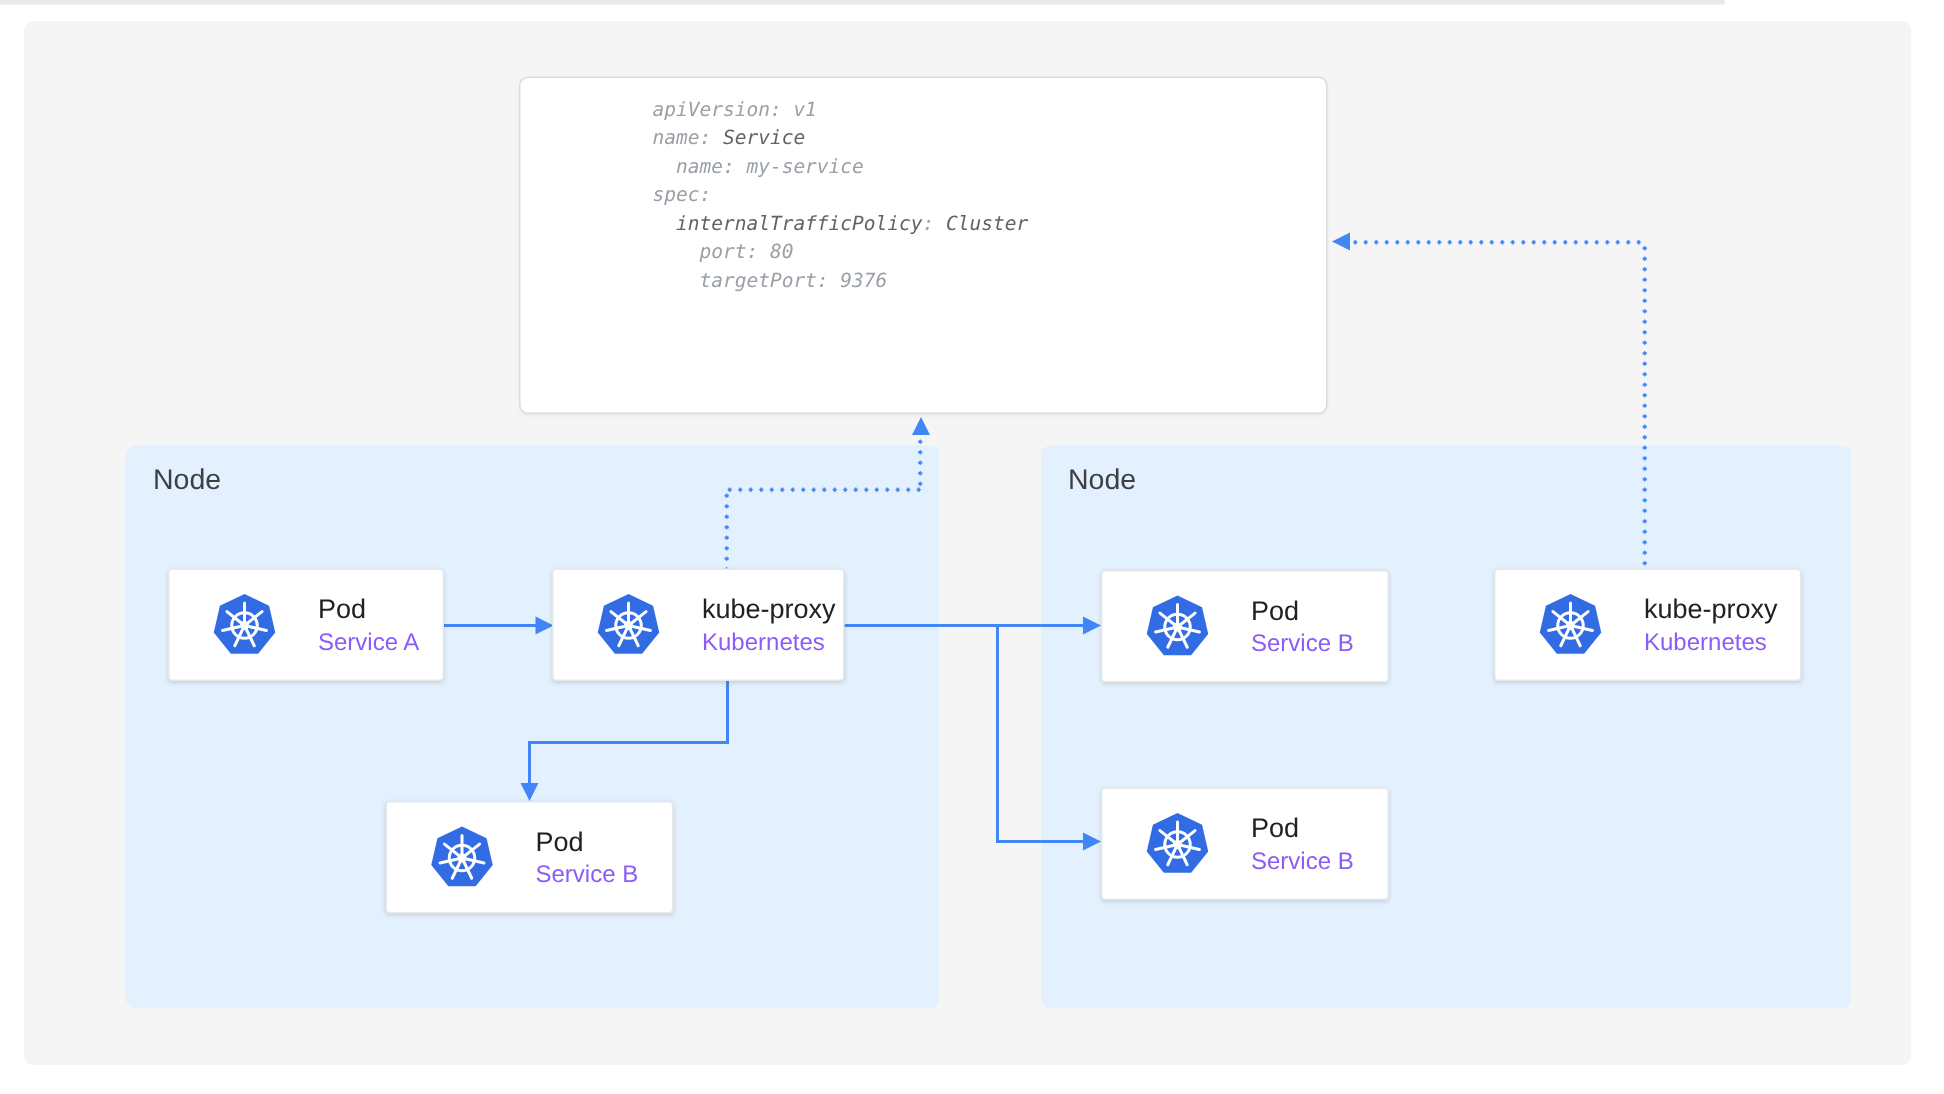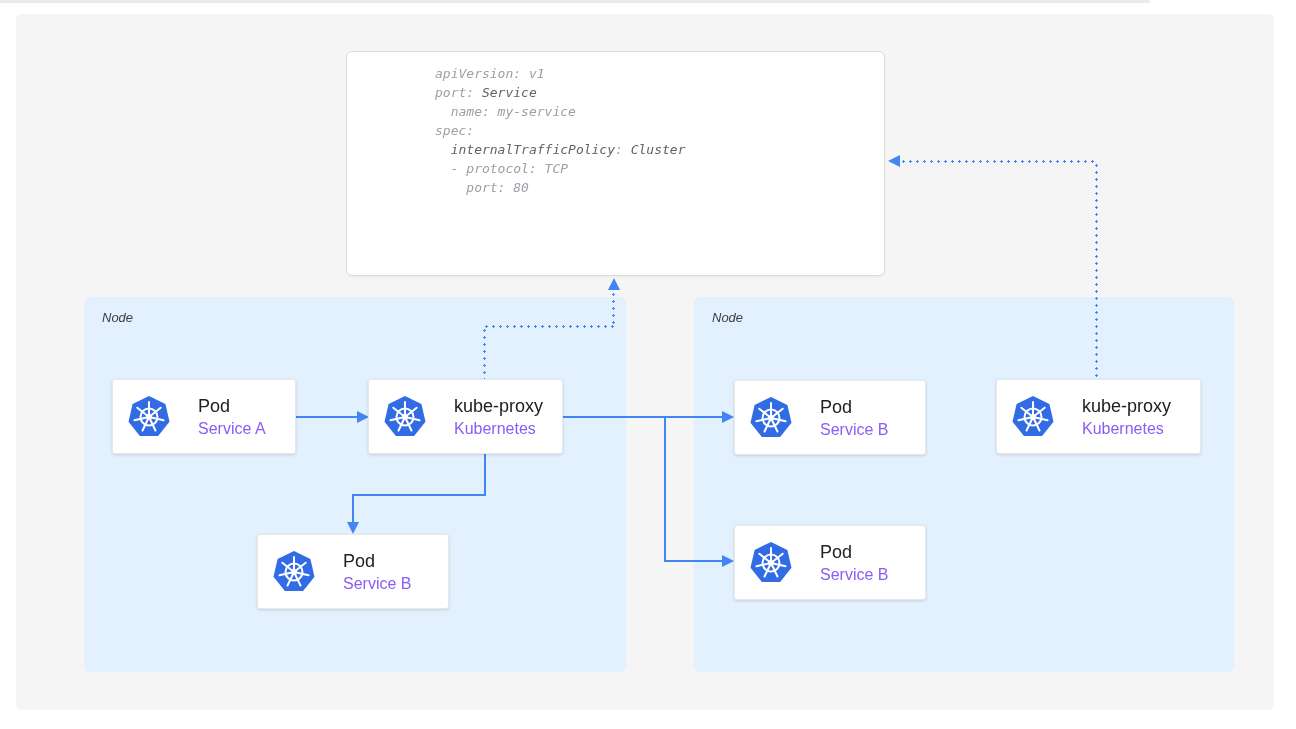--- a/index.html
+++ b/index.html
@@ -15,26 +15,26 @@
   .yaml-code{position:absolute;left:88px;top:12px;
              font-family:"DejaVu Sans Mono","Liberation Mono",monospace;
              font-style:italic;font-size:13px;line-height:19px;color:var(--code-text);}
   .code-line{white-space:pre;height:19px;}
   .code-line .bold{font-weight:normal;color:var(--code-bold);}
 
   
   .node{position:absolute;background:var(--node-bg);border-radius:6px;}
   .node-left{left:68px;top:283px;width:542px;height:375px;}
   .node-right{left:678px;top:283px;width:540px;height:375px;}
-  .node-label{position:absolute;left:18px;top:13px;font-size:13px;color:#3c4043;font-style:italic;}
+  .node-label{position:absolute;left:18px;top:13px;font-size:19px;color:#3c4043;}
 
   
   .card{position:absolute;height:75px;background:#ffffff;border-radius:3px;box-sizing:border-box;
         border:1px solid #e8e8e8;box-shadow:0 1px 3px rgba(60,64,67,0.18);
-        display:flex;align-items:center;padding-left:14px;}
+        display:flex;align-items:center;padding-left:28px;}
   .card-pod-a{left:96px;top:365px;width:184px;}
   .card-kube-proxy-left{left:352px;top:365px;width:195px;}
   .card-pod-b-left{left:241px;top:520px;width:192px;}
   .card-pod-b-top-right{left:718px;top:366px;width:192px;}
   .card-pod-b-bottom-right{left:718px;top:511px;width:192px;}
   .card-kube-proxy-right{left:980px;top:365px;width:205px;}
   .k8s-icon{width:44px;height:44px;flex:0 0 44px;}
   .k8s-icon svg{display:block;}
   .card-text{display:flex;flex-direction:column;margin-left:27px;}
   .card-title{font-size:18px;color:#212121;line-height:24px;}
@@ -58,26 +58,26 @@
 <body>
 
 <div class="page">
   <div class="top-rule"></div>
 
   <div class="panel">
 
     <div class="yaml-card">
       <div class="yaml-code">
           <div class="code-line"><span>apiVersion: v1</span></div>
-          <div class="code-line"><span>port: </span><span class="bold">Service</span></div>
+          <div class="code-line"><span>name: </span><span class="bold">Service</span></div>
           <div class="code-line"><span>  name: my-service</span></div>
           <div class="code-line"><span>spec:</span></div>
           <div class="code-line"><span>  </span><span class="bold">internalTrafficPolicy</span><span>: </span><span class="bold">Cluster</span></div>
-          <div class="code-line"><span>  - protocol: TCP</span></div>
           <div class="code-line"><span>    port: 80</span></div>
+          <div class="code-line"><span>    targetPort: 9376</span></div>
         </div>
     </div>
 
     <div class="node node-left">
       <div class="node-label">Node</div>
     </div>
 
     <div class="node node-right">
       <div class="node-label">Node</div>
     </div>

